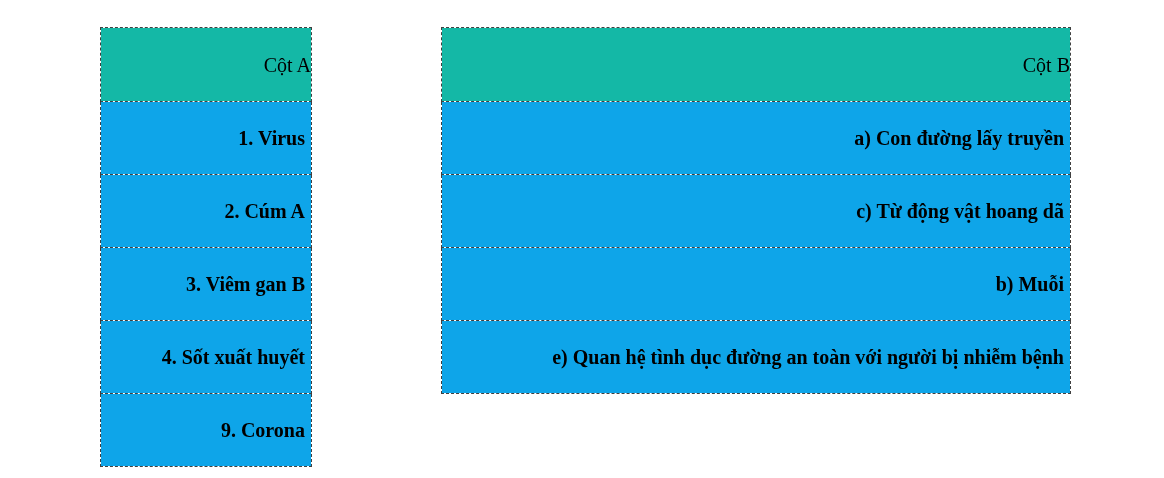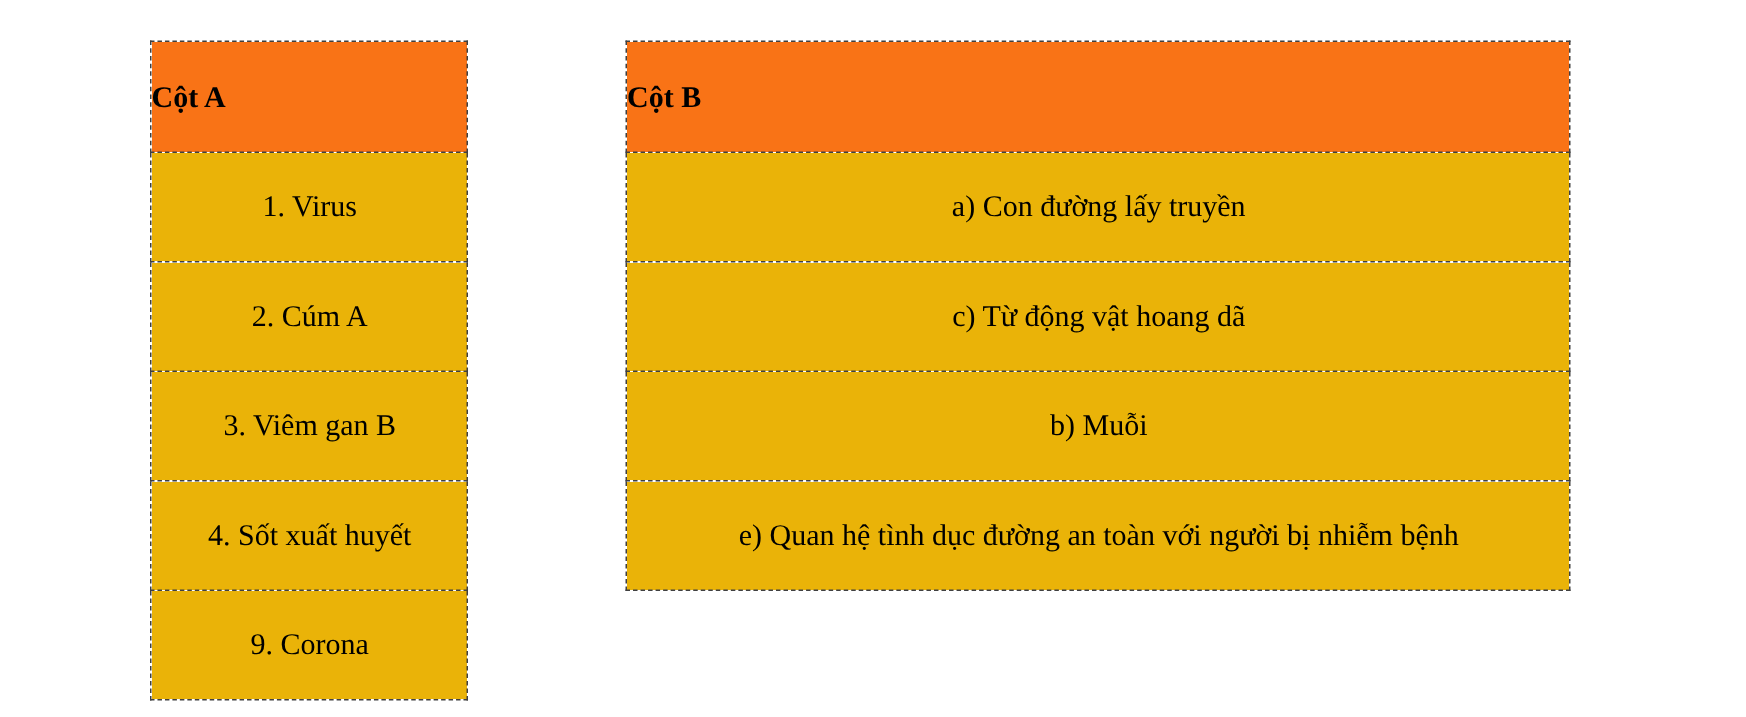--- a/index.html
+++ b/index.html
@@ -22,41 +22,41 @@
     top: 27px;
   }
   .match-table th,
   .match-table td {
     border: 1.5px dashed #404040;
     font-size: 20px;
     line-height: 1.2;
     overflow: hidden;
   }
   .match-table th {
-    background: #f97316;
-    font-weight: bold;
-    text-align: left;
+    background: #14b8a6;
+    font-weight: normal;
+    text-align: right;
     vertical-align: middle;
     height: 73px;
     padding: 0;
   }
   .match-table td {
     height: 72px;
     vertical-align: middle;
-    text-align: center;
+    text-align: right;
     padding: 0 6px 0 7px;
-    font-weight: normal;
-    background: #eab308;
+    font-weight: bold;
+    background: #0ea5e9;
   }
   #table-a {
     left: 100px;
     width: 212px;
   }
   #table-b {
-    left: 417px;
+    left: 441px;
     width: 630px;
   }
 </style>
 </head>
 <body>
 
 <table id="table-a" class="match-table">
   <thead>
     <tr>
       <th>Cột A</th>

